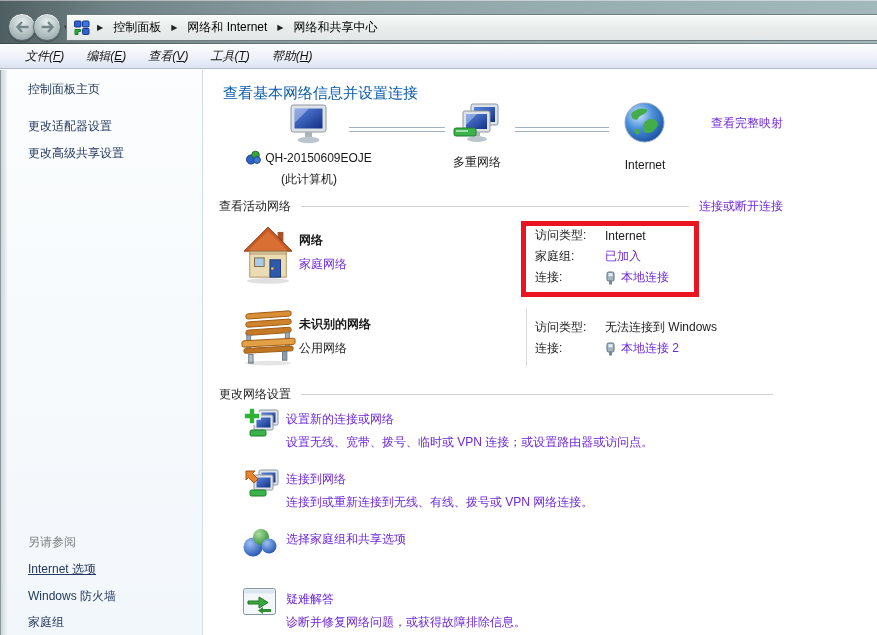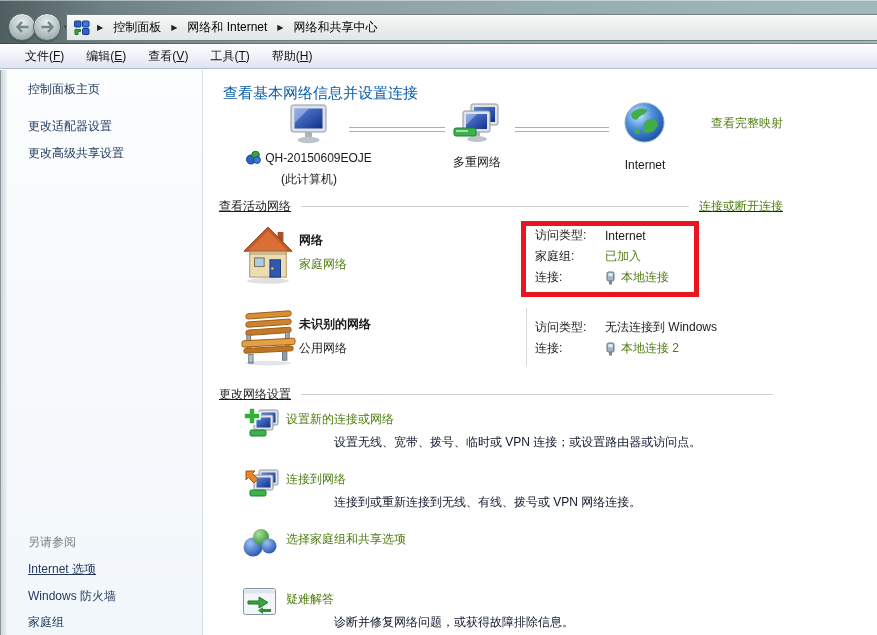--- a/index.html
+++ b/index.html
@@ -35,59 +35,59 @@
   .crumb { color:#000; white-space:nowrap; padding:2px 3px; }
   .crumb-sep { color:#222; font-size:8px; padding:0 2px; }
   .crumb-icon { display:flex; align-items:center; }
 
   .menubar {
     position:absolute; top:44px; left:0; width:877px; height:25px;
     background:linear-gradient(#fdfdfe 0%, #eef1f8 55%, #dde3f2 100%);
     border-bottom:1px solid #b4bccb;
     display:flex; align-items:center; padding-left:14px;
   }
-  .menu-item { padding:3px 11px; color:#111; }
+  .menu-item { padding:3px 11px; color:#111;font-style:italic; }
   .menu-item u { text-decoration:underline; }
 
   
   .bodyrow { position:absolute; top:70px; left:0; width:847px; height:565px; display:flex; }
   .frame-left { width:7px; background:linear-gradient(90deg,#cfd7da,#eef2f4); border-left:1px solid #8a989c; }
   .sidebar {
     width:196px; background:linear-gradient(#fbfdfe,#f2f7fb);
     border-right:1px solid #d4dee6; position:relative; flex:none;
   }
   .main { flex:1; background:#fff; position:relative; }
 
   .side-link { position:absolute; left:21px; color:#24395f; white-space:nowrap; cursor:pointer; }
   .side-head { position:absolute; left:21px; color:#808080; white-space:nowrap; }
 
   .page-title { position:absolute; left:20px; top:14px; font-size:15px; color:#0b5cad; white-space:nowrap;text-align:right; }
-  .link { color:#4d7c0f; cursor:pointer; white-space:nowrap; }
+  .link { color:#6d28d9; cursor:pointer; white-space:nowrap; }
 
   .abs { position:absolute; }
   .center-label { text-align:center; }
   .conn-line { height:5px; border-top:1px solid #9fb3c4; border-bottom:1px solid #9fb3c4; }
 
-  .section-head { position:absolute; left:20px; display:flex; align-items:center;text-decoration:underline; }
+  .section-head { position:absolute; left:20px; display:flex; align-items:center; }
   .section-title { white-space:nowrap; color:#1a1a1a; }
   .section-rule { flex:1; height:1px; background:#cfcfcf; margin:0 10px; }
 
   .bold { font-weight:bold; }
   .nr-row { display:flex; align-items:center; height:21px; }
   .nr-label { width:70px; flex:none; }
   .nr-icon { margin-right:5px; display:inline-flex; }
   .col-divider { position:absolute; width:1px; background:#d8d8d8; }
 
   .annotation-box {
     position:absolute; left:318px; top:151px; width:178px; height:76px;
     border:5px solid #ea1520; background:transparent; z-index:5;
   }
 
   .task-link { position:absolute; left:83px; }
-  .task-desc { position:absolute; left:83px; color:#0f172a; white-space:nowrap;margin-left:48px; }
+  .task-desc { position:absolute; left:83px; color:#6d28d9; white-space:nowrap; }
   .task-icon { position:absolute; left:39px; }
 </style>
 </head>
 <body>
 
 <div class="screen">
 
   <div class="titlebar">
     <div class="navbtns">
       <div class="nav-circle">

